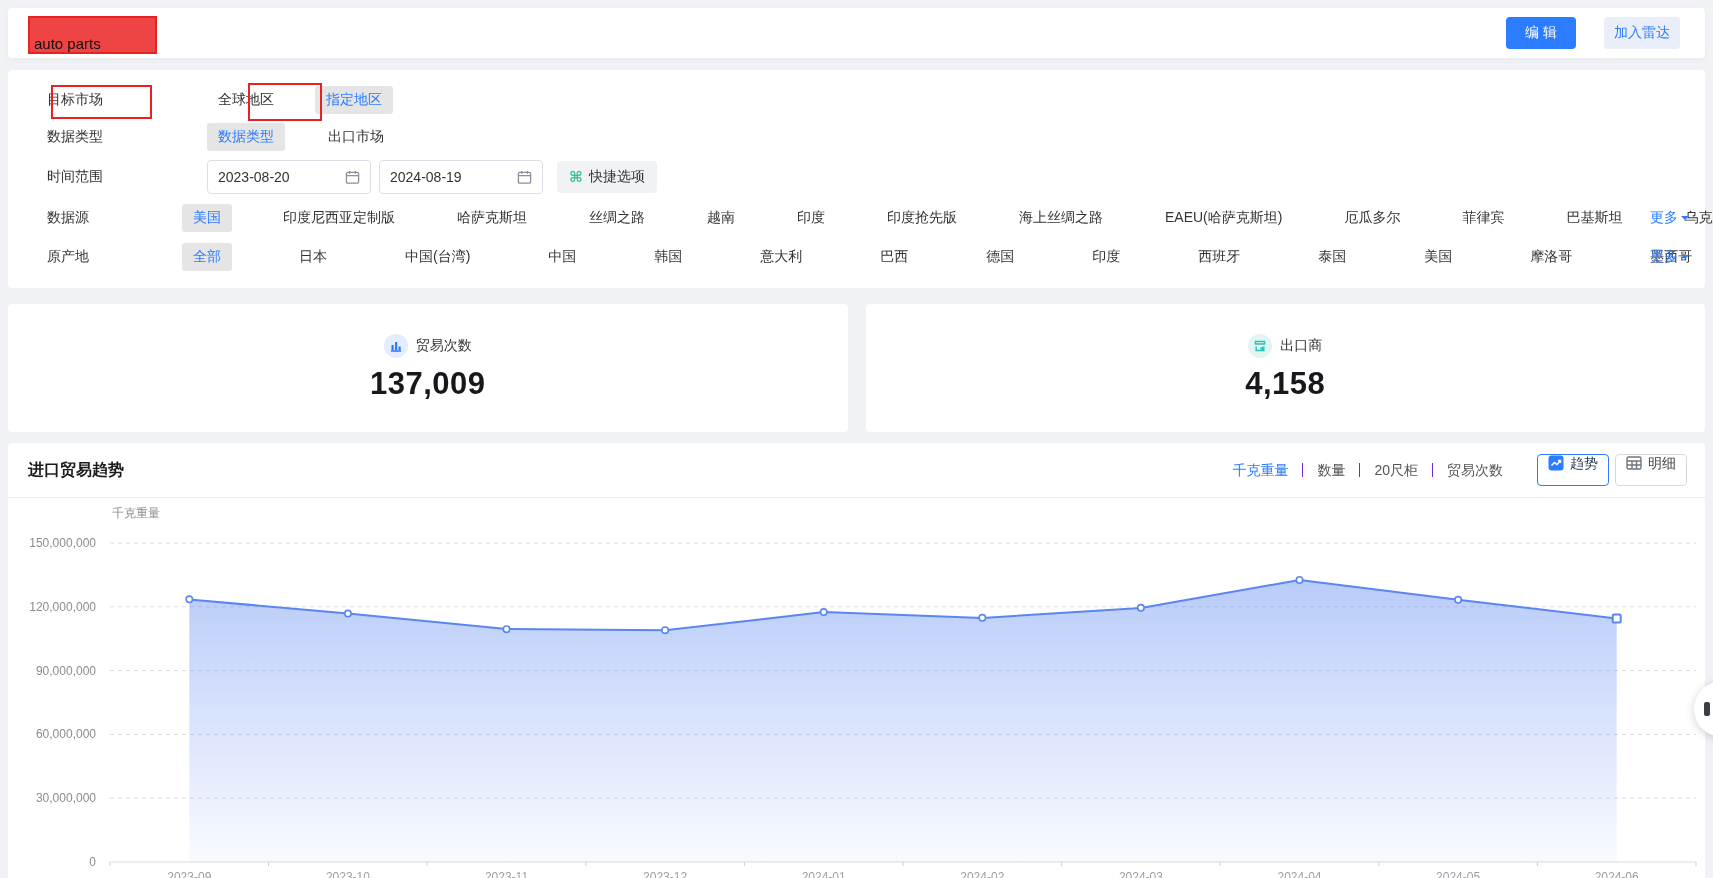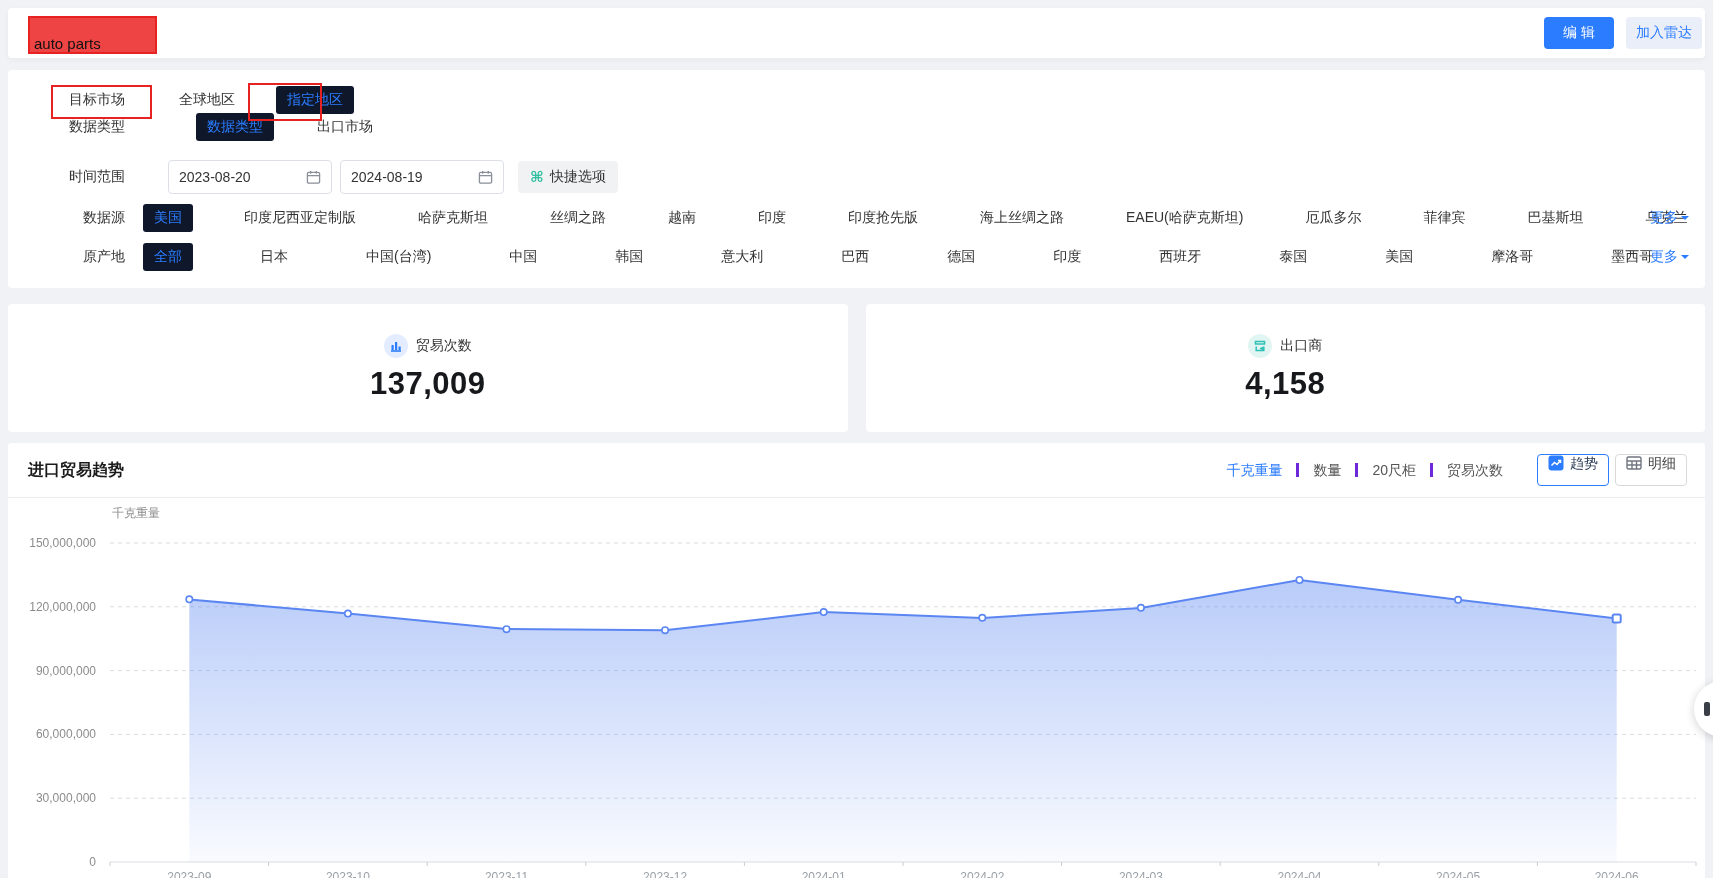--- a/index.html
+++ b/index.html
@@ -7,36 +7,36 @@
     width:1713px;height:878px;overflow:hidden;position:relative;
     background:#f1f2f6;
     font-family:"Liberation Sans","DejaVu Sans",sans-serif;
     color:#333;font-size:14px;
   }
   .card{background:#fff;border-radius:4px;}
   
   .topbar{position:absolute;left:8px;top:8px;width:1697px;height:50px;box-shadow:0 2px 6px rgba(0,0,0,.04);}
   .search-annotated{position:absolute;left:20px;top:8px;width:125px;height:34px;border:2px solid #e62222;display:flex;align-items:flex-end;background:#ef4444;}
   .search-annotated .txt{padding-left:4px;font-size:15px;color:#111;white-space:nowrap;}
-  .topbar-actions{position:absolute;right:3px;top:9px;display:flex;gap:12px;}
+  .topbar-actions{position:absolute;right:25px;top:9px;display:flex;gap:28px;}
   .btn{height:32px;border-radius:4px;display:flex;align-items:center;justify-content:center;font-size:14px;cursor:pointer;user-select:none;}
   .btn-primary{background:#2b7cff;color:#fff;width:70px;}
   .btn-soft{background:#e9eef8;color:#2b7cff;width:76px;}
   
   .filter-card{position:absolute;left:8px;top:70px;width:1697px;height:218px;}
   .frow{position:absolute;left:0;width:100%;display:flex;align-items:center;}
-  .frow .flabel{width:117px;text-align:right;color:#333;flex:0 0 117px;}
+  .frow .flabel{width:117px;text-align:left;color:#333;flex:0 0 117px;margin-left:39px;}
   .frow .fopts{display:flex;align-items:center;margin-left:43px;}
   .row-target{top:14px;height:32px;}
-  .row-dtype{top:41px;height:32px;gap:28px;}
+  .row-dtype{top:51px;height:32px;}
   .row-time{top:90px;height:34px;}
   .row-source{top:132px;height:32px;}
   .row-origin{top:171px;height:32px;}
   .chip{padding:5px 11px;border-radius:3px;color:#333;cursor:pointer;white-space:nowrap;}
-  .chip.on{background:#0f172a;color:#2b7cff;}
+  .chip.on{background:#e5e5e5;color:#2b7cff;}
   .row-target .fopts{gap:30px;}
   .row-dtype .fopts{gap:32px;}
   .row-source .fopts{gap:40px;margin-left:18px;}
   .row-origin .fopts{gap:56px;margin-left:18px;}
   .more-link{position:absolute;right:16px;top:50%;transform:translateY(-50%);color:#2b7cff;cursor:pointer;display:flex;align-items:center;gap:3px;}
   .caret{width:0;height:0;border:4px solid transparent;border-top-color:#2b7cff;margin-top:4px;display:inline-block;}
   .date-box{width:142px;height:32px;border:1px solid #dcdfe6;border-radius:4px;display:flex;align-items:center;padding:0 10px;background:#fff;cursor:pointer;margin-right:8px;}
   .date-box .dval{flex:1;color:#333;}
   .quick-btn{height:32px;background:#f1f2f4;border-radius:4px;display:flex;align-items:center;gap:6px;padding:0 12px;cursor:pointer;margin-left:6px;color:#333;}
   .cmd{color:#2fbf9f;font-weight:bold;font-size:15px;}
@@ -50,21 +50,21 @@
   .ic-teal{background:#e1f5f2;}
   .stat-label{color:#333;}
   .stat-value{font-size:31px;font-weight:bold;color:#17181c;letter-spacing:.5px;}
   
   .trend-card{position:absolute;left:8px;top:443px;width:1697px;height:470px;overflow:hidden;}
   .trend-header{position:absolute;left:0;top:0;width:100%;height:55px;display:flex;align-items:center;justify-content:space-between;padding:0 18px 0 20px;box-sizing:border-box;border-bottom:1px solid #ececec;z-index:2;background:#fff;}
   .trend-title{font-size:16px;font-weight:bold;color:#1a1a1a;}
   .trend-controls{display:flex;align-items:center;gap:14px;}
   .mtabs{display:flex;align-items:center;}
   .mtab{padding:0 14px;color:#555;cursor:pointer;line-height:14px;}
-  .mtab + .mtab{border-left:3px solid #6d28d9;}
+  .mtab + .mtab{border-left:1px solid #6d28d9;}
   .mtab.on{color:#2b7cff;}
   .vbtns{display:flex;}
   .vbtn{height:30px;border:1px solid #d9d9d9;border-radius:4px;display:flex;align-items:flex-start;gap:6px;padding:0 10px;cursor:pointer;color:#444;background:#fff;margin-left:6px;}
   .vbtn.on{border-color:#2b7cff;color:#2b3a55;}
   .axis-title{position:absolute;left:104px;top:62px;font-size:12px;color:#8c8c8c;z-index:1;}
   #trend-svg{position:absolute;left:0;top:0;z-index:0;}
   
   .anno{position:absolute;border:2px solid #e62222;pointer-events:none;z-index:6;}
   .anno-target{left:51px;top:85px;width:97px;height:30px;}
   .anno-region{left:248px;top:83px;width:70px;height:34px;}

